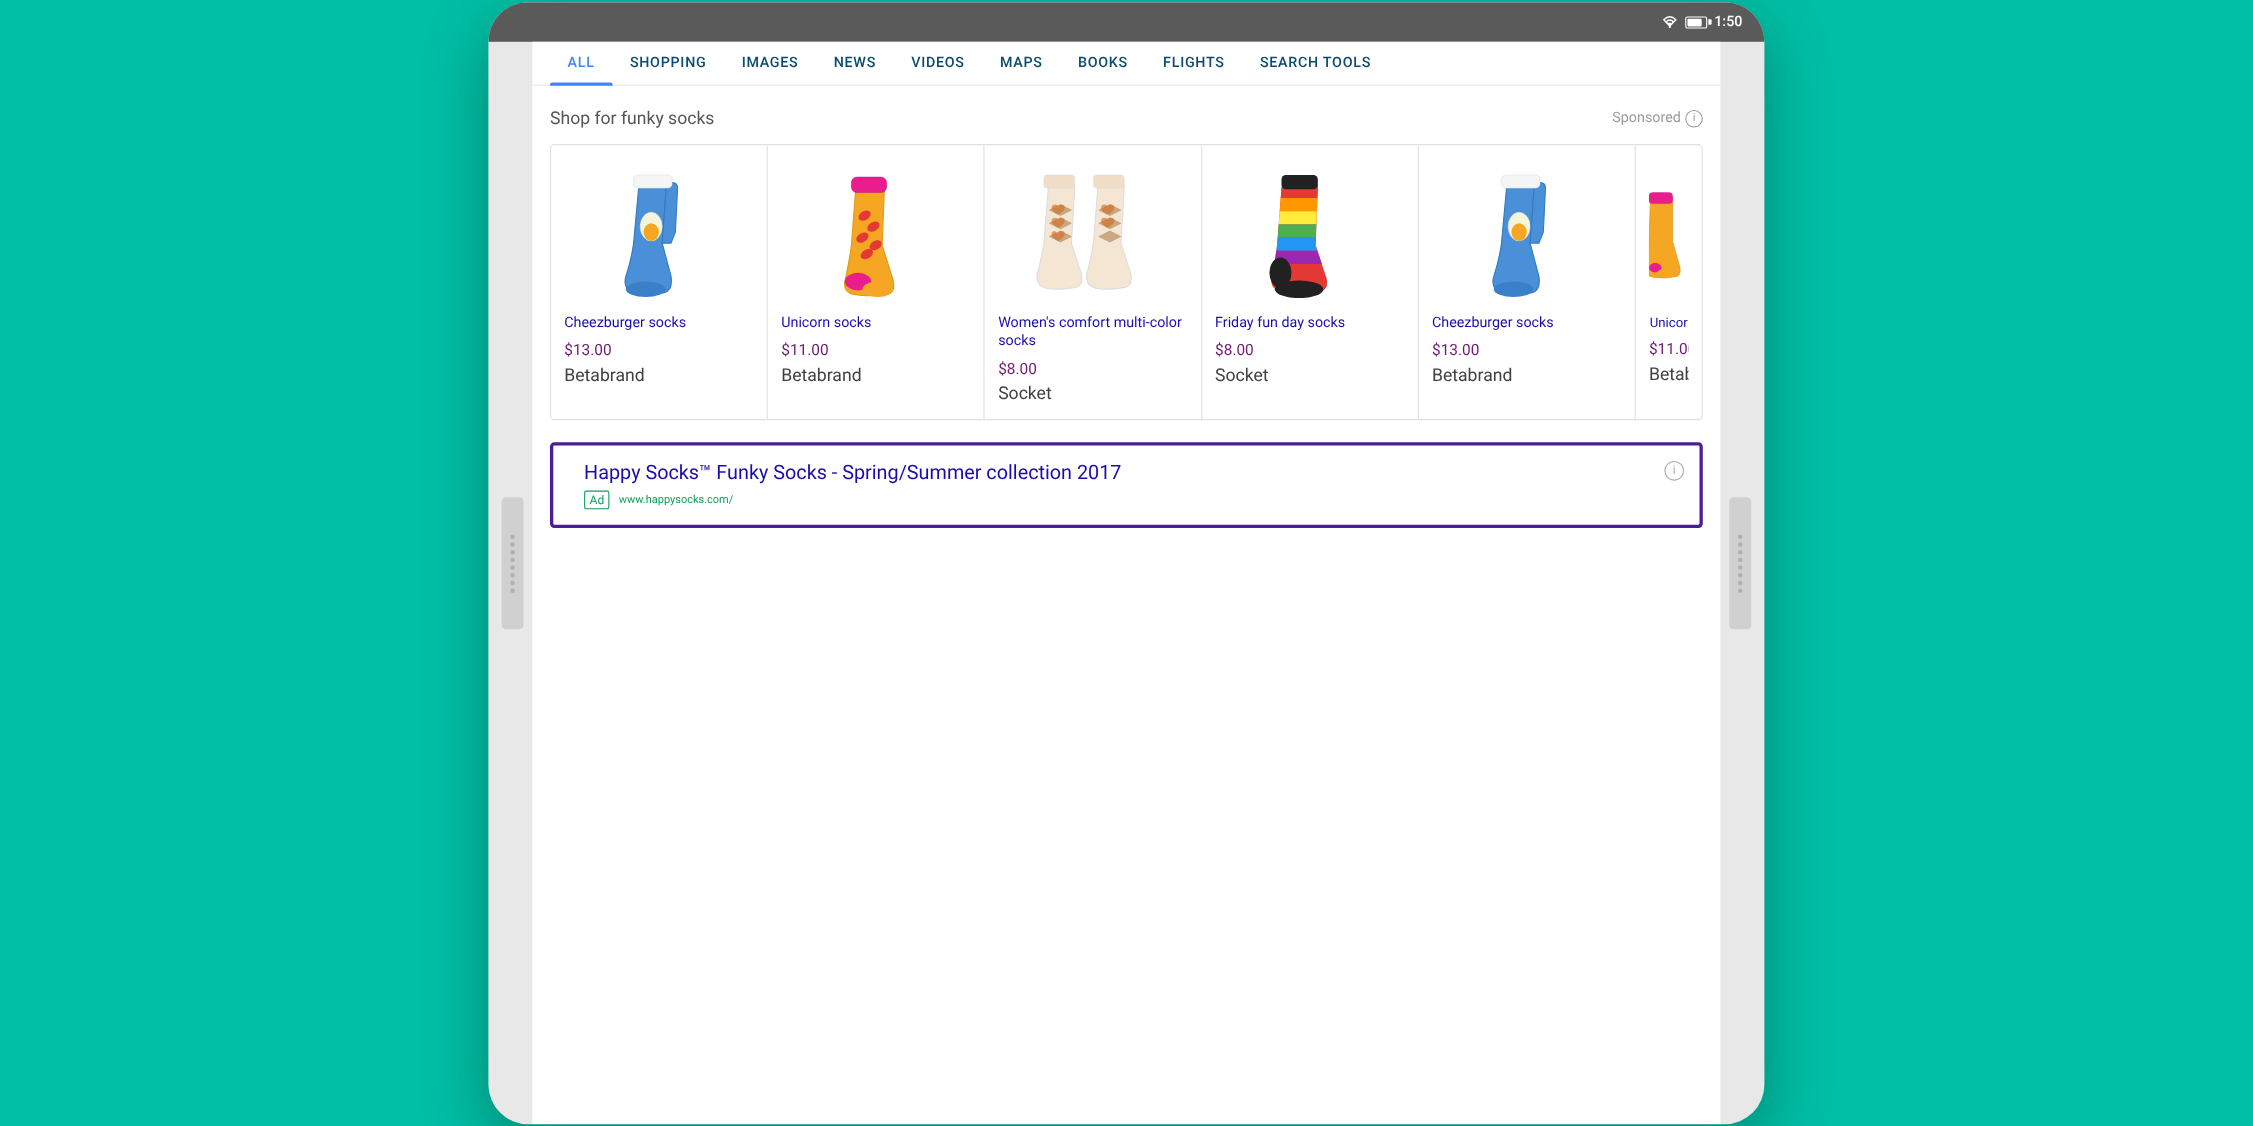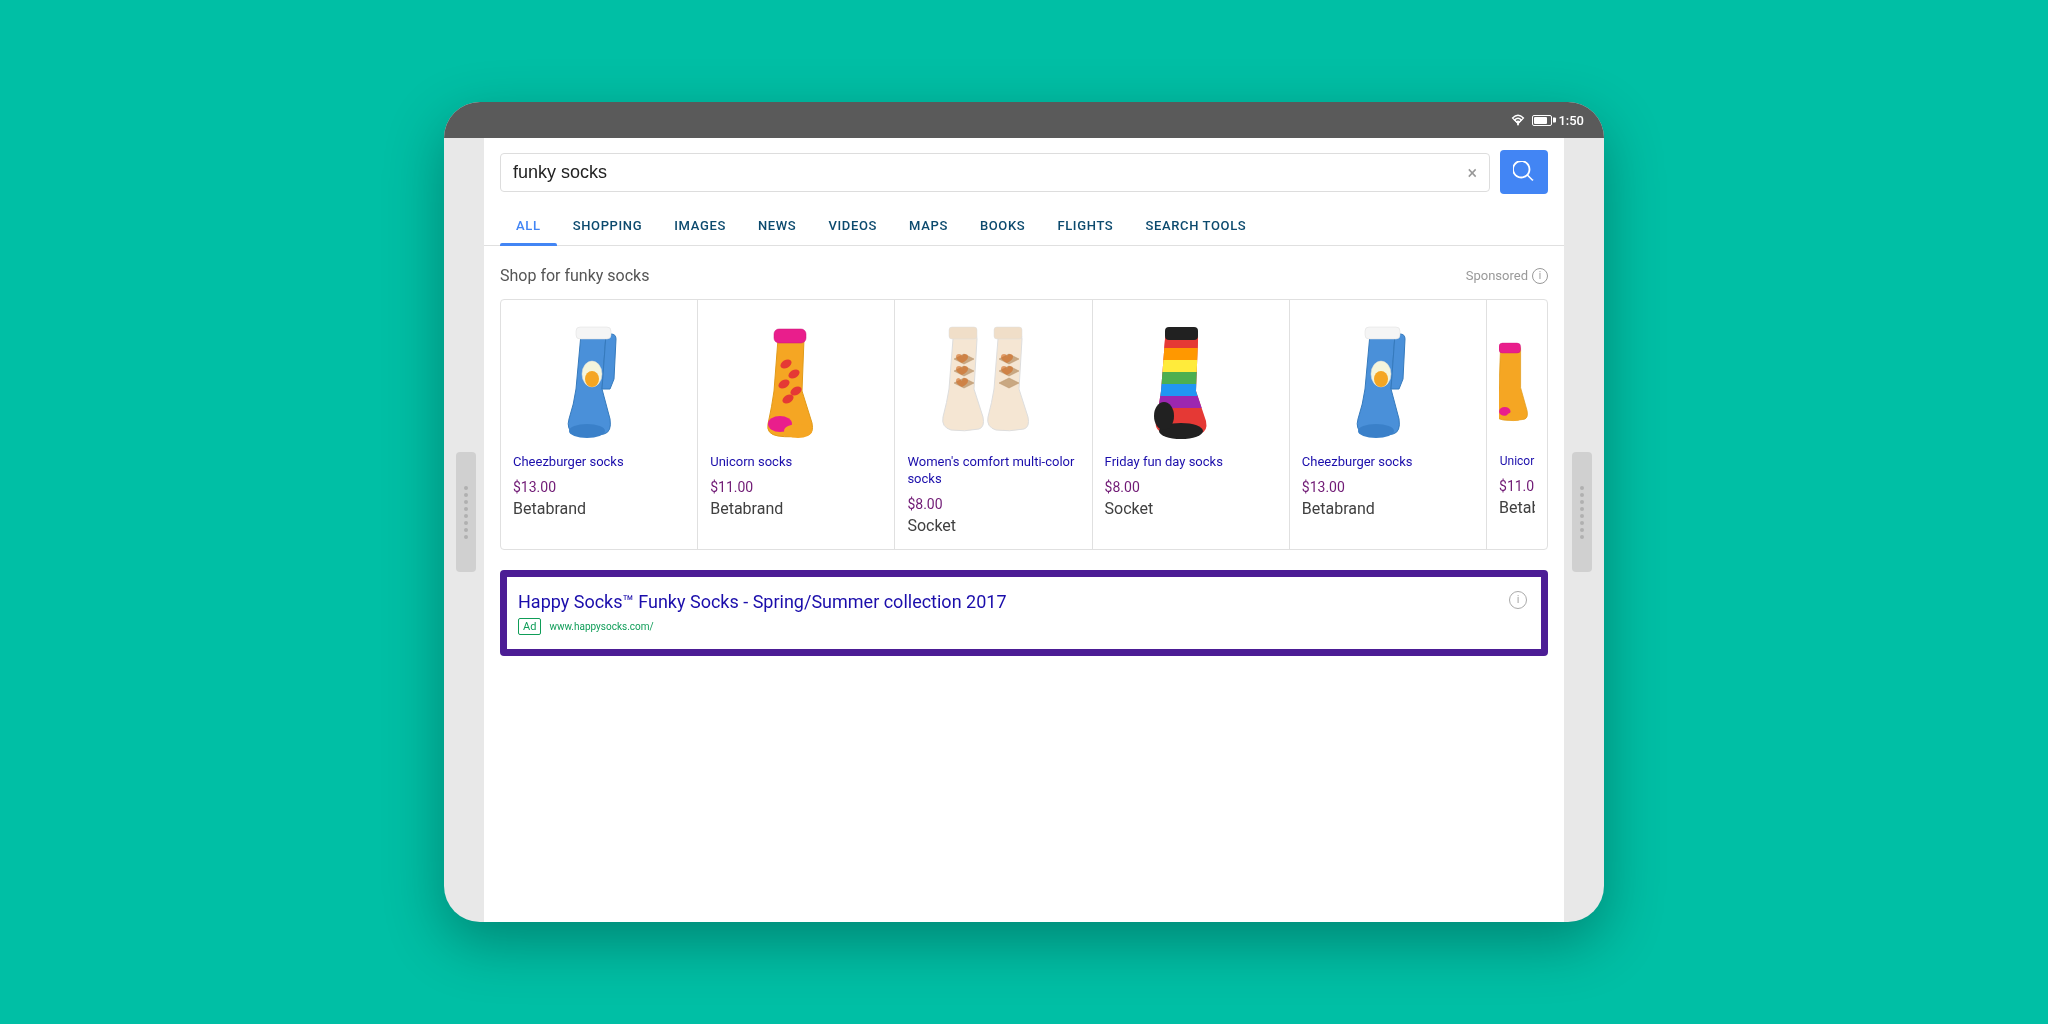--- a/index.html
+++ b/index.html
@@ -12,21 +12,21 @@
       width: 2048px;
       height: 1024px;
       font-family: 'Roboto', Arial, sans-serif;
       overflow: hidden;
     }
 
     .tablet {
       background: #e8e8e8;
       border-radius: 36px;
       width: 1160px;
-      height: 820px;
+      height: 1020px;
       display: flex;
       flex-direction: column;
       overflow: hidden;
       box-shadow: 0 20px 60px rgba(0,0,0,0.3);
       position: relative;
     }
 
     .tablet-speaker-left {
       position: absolute;
       left: 12px;
@@ -302,23 +302,23 @@
       color: #701a75;
       margin-bottom: 4px;
     }
 
     .product-store {
       font-size: 16px;
       color: #404040;
     }
 
     .ad-result {
-      border: 7px solid #4c1d95;
+      border: 3px solid #4c1d95;
       border-radius: 4px;
-      padding: 14px 11px;
+      padding: 14px 28px;
       position: relative;
     }
 
     .ad-title {
       font-size: 18px;
       color: #1a0dab;
       margin-bottom: 6px;
       cursor: pointer;
     }
 
@@ -397,31 +397,20 @@
 
       <div class="battery-icon">
         <div class="battery-fill"></div>
       </div>
       <span class="status-time">1:50</span>
     </div>
   </div>
 
   <div class="browser-content">
 
-    <div class="search-bar-area">
-      <div class="search-input-wrapper">
-        <input class="search-input-text" type="text" value="funky socks" readonly="" style="">
-        <span class="clear-icon">×</span>
-      </div>
-      <button class="search-button">
-        <svg viewBox="0 0 24 24">
-          <path d="M21.7 20.3l-4.9-4.9C18 13.9 19 11.6 19 9c0-5.5-4.5-10-10-10S-1 3.5-1 9s4.5 10 10 10c2.6 0 4.9-1 6.6-2.7l4.9 4.9c.4.4 1 .4 1.4 0 .4-.4.4-1 .1-1.4zM9 17c-4.4 0-8-3.6-8-8s3.6-8 8-8 8 3.6 8 8-3.6 8-8 8z"></path>
-        </svg>
-      </button>
-    </div>
 
     <div class="nav-tabs">
       <div class="nav-tab active">ALL</div>
       <div class="nav-tab">SHOPPING</div>
       <div class="nav-tab">IMAGES</div>
       <div class="nav-tab">NEWS</div>
       <div class="nav-tab">VIDEOS</div>
       <div class="nav-tab">MAPS</div>
       <div class="nav-tab">BOOKS</div>
       <div class="nav-tab">FLIGHTS</div>

